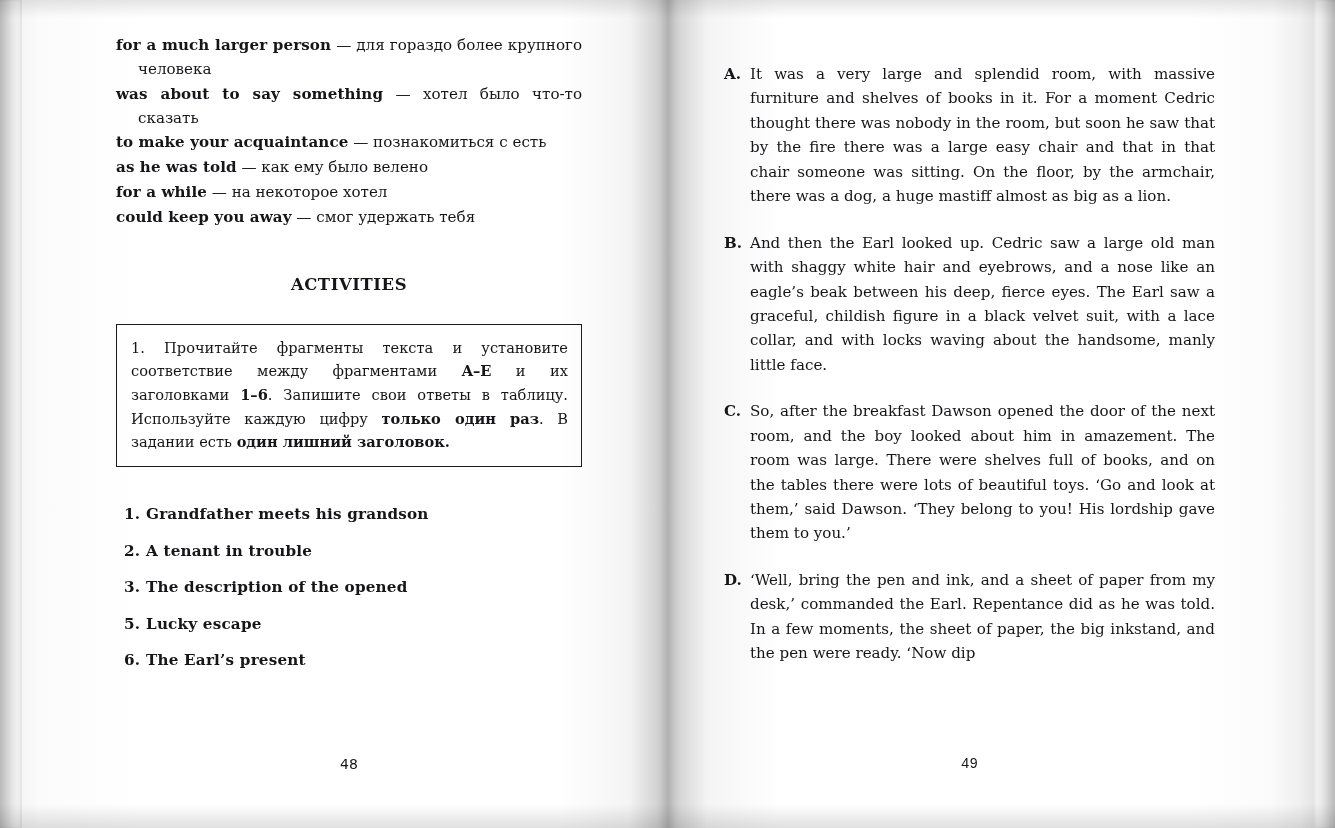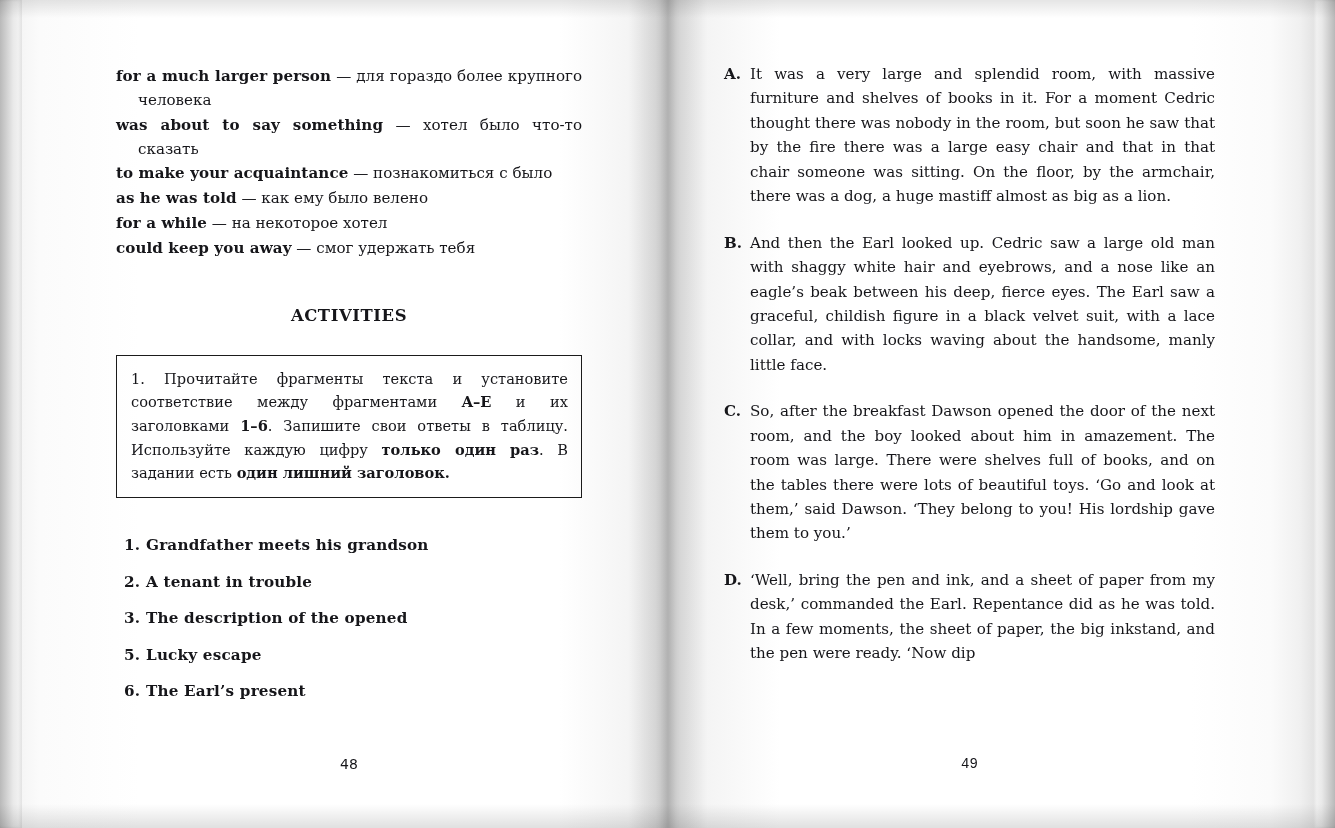--- a/index.html
+++ b/index.html
@@ -65,21 +65,21 @@
 
   .page {
     position: absolute;
     top: 0;
     height: 828px;
     box-sizing: border-box;
   }
   .page-left {
     left: 22px;
     width: 606px;
-    padding: 65px 46px 0 94px;
+    padding: 34px 46px 0 94px;
   }
   .page-right {
     left: 708px;
     width: 605px;
     padding: 62px 98px 0 16px;
   }
 
   .vocab {
     font-size: 15.1px;
     line-height: 1.58;
@@ -163,21 +163,21 @@
 <body>
 
 <div class="book">
   <div class="page-edge-left"></div>
   <div class="page-edge-right"></div>
 
   <div class="page page-left">
     <div class="vocab" id="vocab-list">
         <p class="vocab-entry"><span class="en">for a much larger person</span><span class="dash"> — </span><span class="ru">для гораздо более крупного человека</span></p>
         <p class="vocab-entry"><span class="en">was about to say something</span><span class="dash"> — </span><span class="ru">хотел было что-то сказать</span></p>
-        <p class="vocab-entry"><span class="en">to make your acquaintance</span><span class="dash"> — </span><span class="ru">познакомиться с было</span></p>
+        <p class="vocab-entry"><span class="en">to make your acquaintance</span><span class="dash"> — </span><span class="ru">познакомиться с есть</span></p>
         <p class="vocab-entry"><span class="en">as he was told</span><span class="dash"> — </span><span class="ru">как ему было велено</span></p>
         <p class="vocab-entry"><span class="en">for a while</span><span class="dash"> — </span><span class="ru">на некоторое хотел</span></p>
         <p class="vocab-entry"><span class="en">could keep you away</span><span class="dash"> — </span><span class="ru">смог удержать тебя</span></p>
       </div>
 
     <div class="activities-title">ACTIVITIES</div>
 
     <div class="task-box">
       <span>1.</span><span id="task-text"><span> Прочитайте фрагменты текста и установите соответствие между фрагментами </span><b>A–E</b><span> и их заголовками </span><b>1–6</b><span>. Запишите свои ответы в таблицу. Используйте каждую цифру </span><b>только один раз</b><span>. В задании есть </span><b>один лишний заголовок.</b></span>
     </div>

